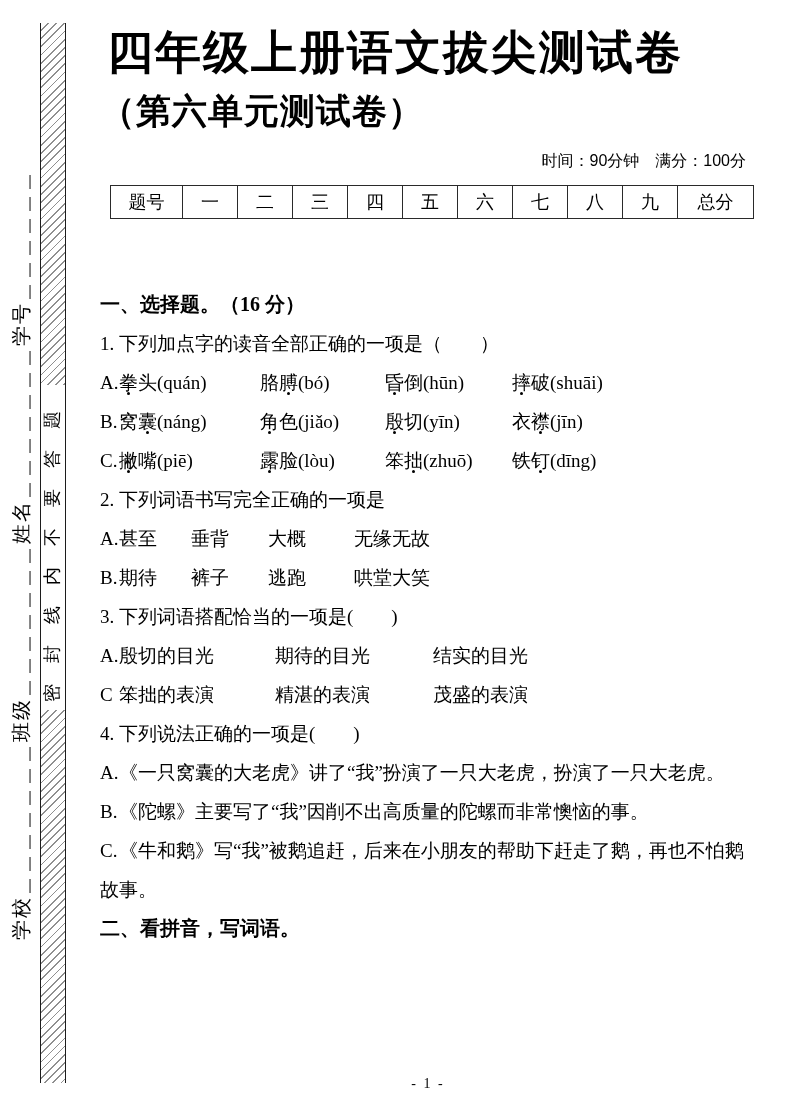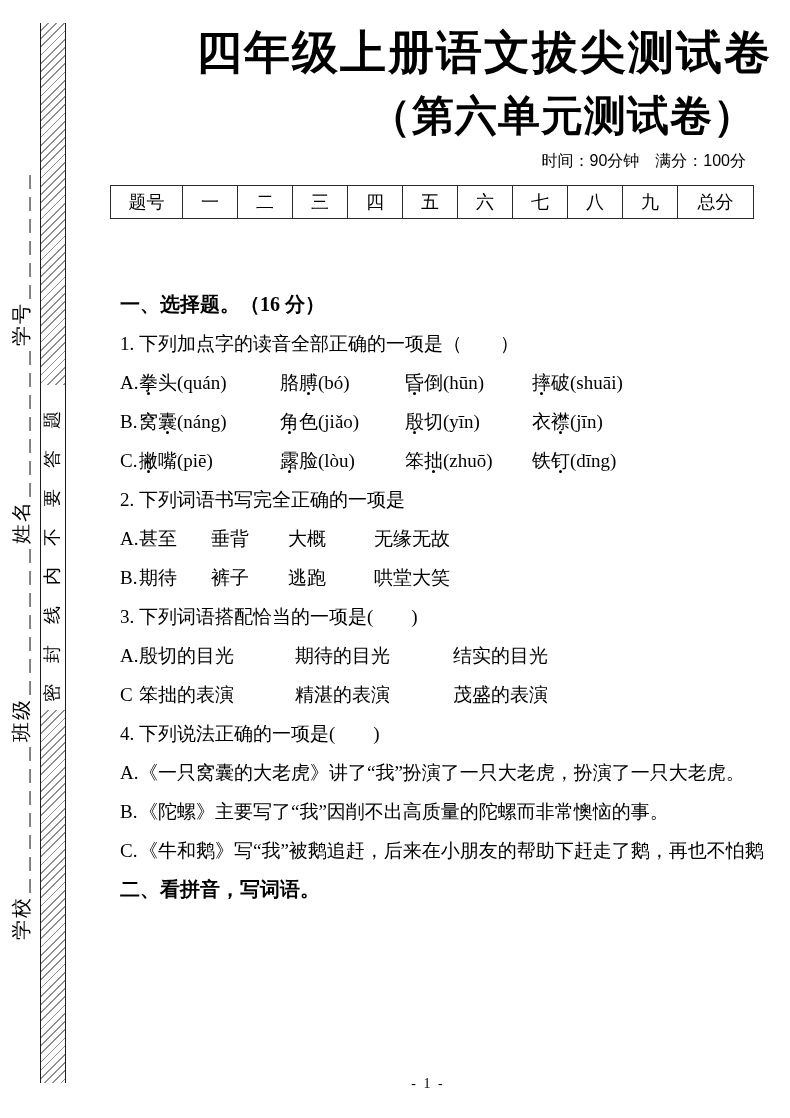--- a/index.html
+++ b/index.html
@@ -21,40 +21,40 @@
       transform:rotate(-90deg);transform-origin:0 0;
       font-size:18px;letter-spacing:21px;text-indent:8px;white-space:nowrap;}
 
   .side-labels-anchor{position:absolute;left:6px;top:940px;width:30px;height:0;}
   .side-labels-anchor .rot{display:block;width:800px;height:30px;line-height:30px;
       transform:rotate(-90deg);transform-origin:0 0;
       font-size:20px;letter-spacing:2px;white-space:nowrap;}
 
   
   .content{position:absolute;left:100px;top:0;width:656px;}
-  .exam-title{position:absolute;left:16px;top:22px;width:656px;text-align:right;
+  .exam-title{position:absolute;left:7px;top:22px;width:656px;text-align:left;
       font-family:"Liberation Sans", sans-serif;font-weight:bold;
       font-size:46px;letter-spacing:2px;white-space:nowrap;}
-  .exam-subtitle{position:absolute;left:0;top:88px;width:656px;text-align:right;
+  .exam-subtitle{position:absolute;left:0;top:88px;width:656px;text-align:left;
       font-family:"Liberation Sans", sans-serif;font-weight:bold;
-      font-size:42px;letter-spacing:1px;white-space:nowrap;}
+      font-size:35px;letter-spacing:1px;white-space:nowrap;}
   .exam-meta{position:absolute;left:0;top:151px;width:646px;text-align:right;
       font-family:"Liberation Sans", sans-serif;font-size:16px;white-space:nowrap;}
 
   
   .score-table-wrap{position:absolute;left:10px;top:185px;}
   table.score{border-collapse:collapse;table-layout:fixed;width:643px;}
   table.score td{border:1.2px solid #2a2a2a;text-align:center;
       font-size:18px;padding:0;overflow:hidden;}
   tr.hdr td{height:32px;}
   tr.scr td{height:38px;}
 
   
   .main{position:absolute;left:0;top:285px;width:656px;font-size:19px;}
-  .ln{height:39px;line-height:39px;white-space:nowrap;margin-left:20px;}
+  .ln{height:39px;line-height:39px;white-space:nowrap;}
   .bold{font-weight:bold;font-size:20px;}
   .lbl{display:inline-block;width:19px;}
   .w{display:inline-block;}
   .q1w1{width:141px;} .q1w2{width:125px;} .q1w3{width:127px;}
   .q2w1{width:72px;}  .q2w2{width:77px;}  .q2w3{width:86px;}
   .q3w1{width:156px;} .q3w2{width:158px;}
   .dt{position:relative;}
   .dt::after{content:'';position:absolute;left:50%;margin-left:-1.5px;bottom:-2px;
       width:3px;height:3px;border-radius:50%;background:#000;}
 
@@ -149,19 +149,20 @@
     <div class="ln">4. 下列说法正确的一项是(　　)</div>
     <div class="ln">
       <span class="lbl">A.</span><span>《一只窝囊的大老虎》讲了“我”扮演了一只大老虎，扮演了一只大老虎。</span>
     </div>
     <div class="ln">
       <span class="lbl">B.</span><span>《陀螺》主要写了“我”因削不出高质量的陀螺而非常懊恼的事。</span>
     </div>
     <div class="ln">
       <span class="lbl">C.</span><span>《牛和鹅》写“我”被鹅追赶，后来在小朋友的帮助下赶走了鹅，再也不怕鹅</span>
     </div>
+    <div class="ln">故事。</div>
 
     <div class="ln bold">二、看拼音，写词语。</div>
 
   </div>
 
   <div class="page-number">- 1 -</div>
 </div>
 
 </body></html>

